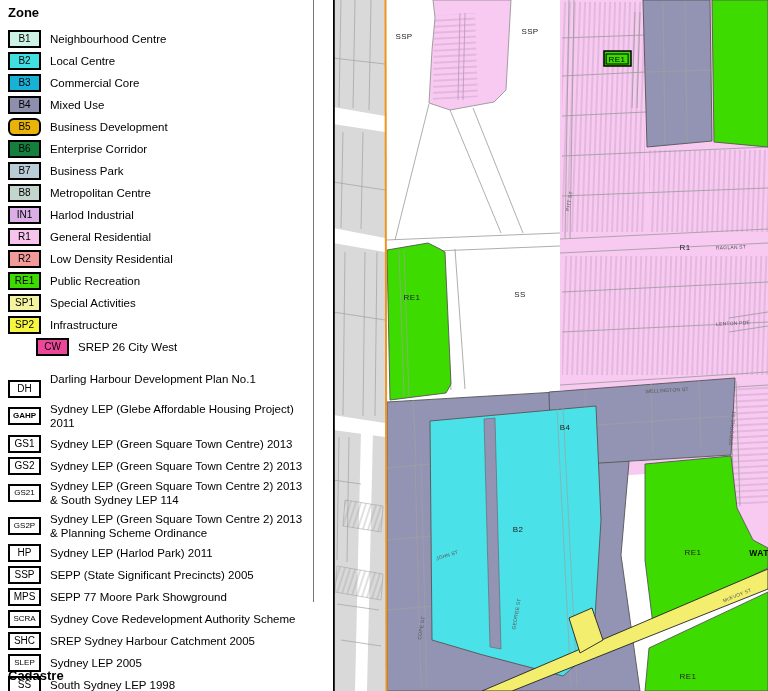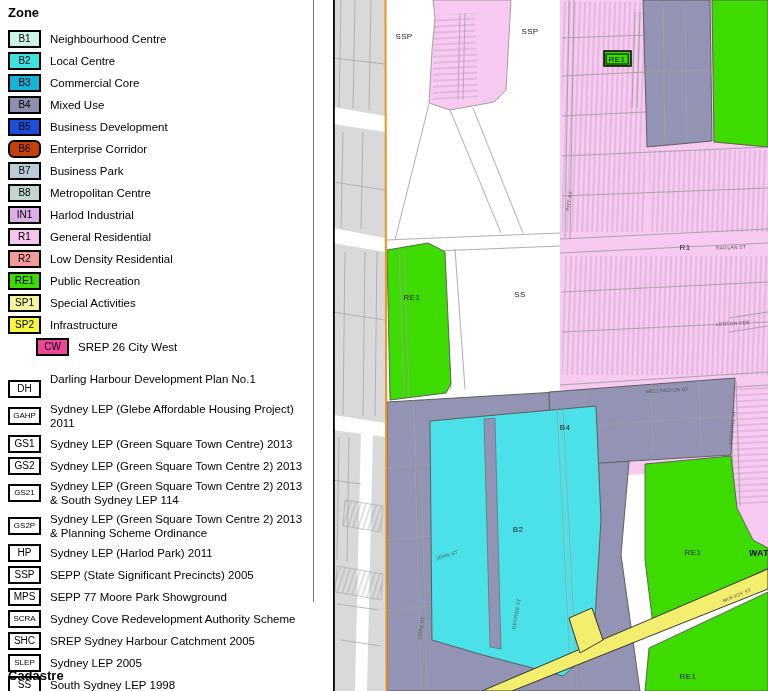--- a/index.html
+++ b/index.html
@@ -66,26 +66,26 @@
       <span class="swatch" style="background: rgb(24, 178, 214);">B3</span>
       <span class="label">Commercial Core</span>
     </div>
 
     <div class="legend-row">
       <span class="swatch" style="background: rgb(142, 142, 173);">B4</span>
       <span class="label">Mixed Use</span>
     </div>
 
     <div class="legend-row">
-      <span class="swatch" style="background: #1d4ed8;">B5</span>
+      <span class="swatch" style="background: #eab308; border-radius: 6px;">B5</span>
       <span class="label">Business Development</span>
     </div>
 
     <div class="legend-row">
-      <span class="swatch" style="background: #c2410c; border-radius: 6px;">B6</span>
+      <span class="swatch" style="background: #15803d;">B6</span>
       <span class="label">Enterprise Corridor</span>
     </div>
 
     <div class="legend-row">
       <span class="swatch" style="background: rgb(185, 205, 214);">B7</span>
       <span class="label">Business Park</span>
     </div>
 
     <div class="legend-row">
       <span class="swatch" style="background: rgb(195, 214, 206);">B8</span>
@@ -126,21 +126,21 @@
       <span class="swatch" style="background: #ec4899; margin-left: 28px;">CW</span>
       <span class="label">SREP 26 City West</span>
     </div>
 
     <div class="legend-row">
       <span class="swatch" style="background: rgb(255, 255, 255); margin-top: 20px;">DH</span>
       <span class="label">Darling Harbour Development Plan No.1</span>
     </div>
 
     <div class="legend-row">
-      <span class="swatch small" style="background: rgb(255, 255, 255);">GAHP</span>
+      <span class="swatch small" style="background: rgb(255, 255, 255); font-weight: bold;">GAHP</span>
       <span class="label">Sydney LEP (Glebe Affordable Housing Project) 2011</span>
     </div>
 
     <div class="legend-row">
       <span class="swatch" style="background: rgb(255, 255, 255);">GS1</span>
       <span class="label">Sydney LEP (Green Square Town Centre) 2013</span>
     </div>
 
     <div class="legend-row">
       <span class="swatch" style="background: rgb(255, 255, 255);">GS2</span>

